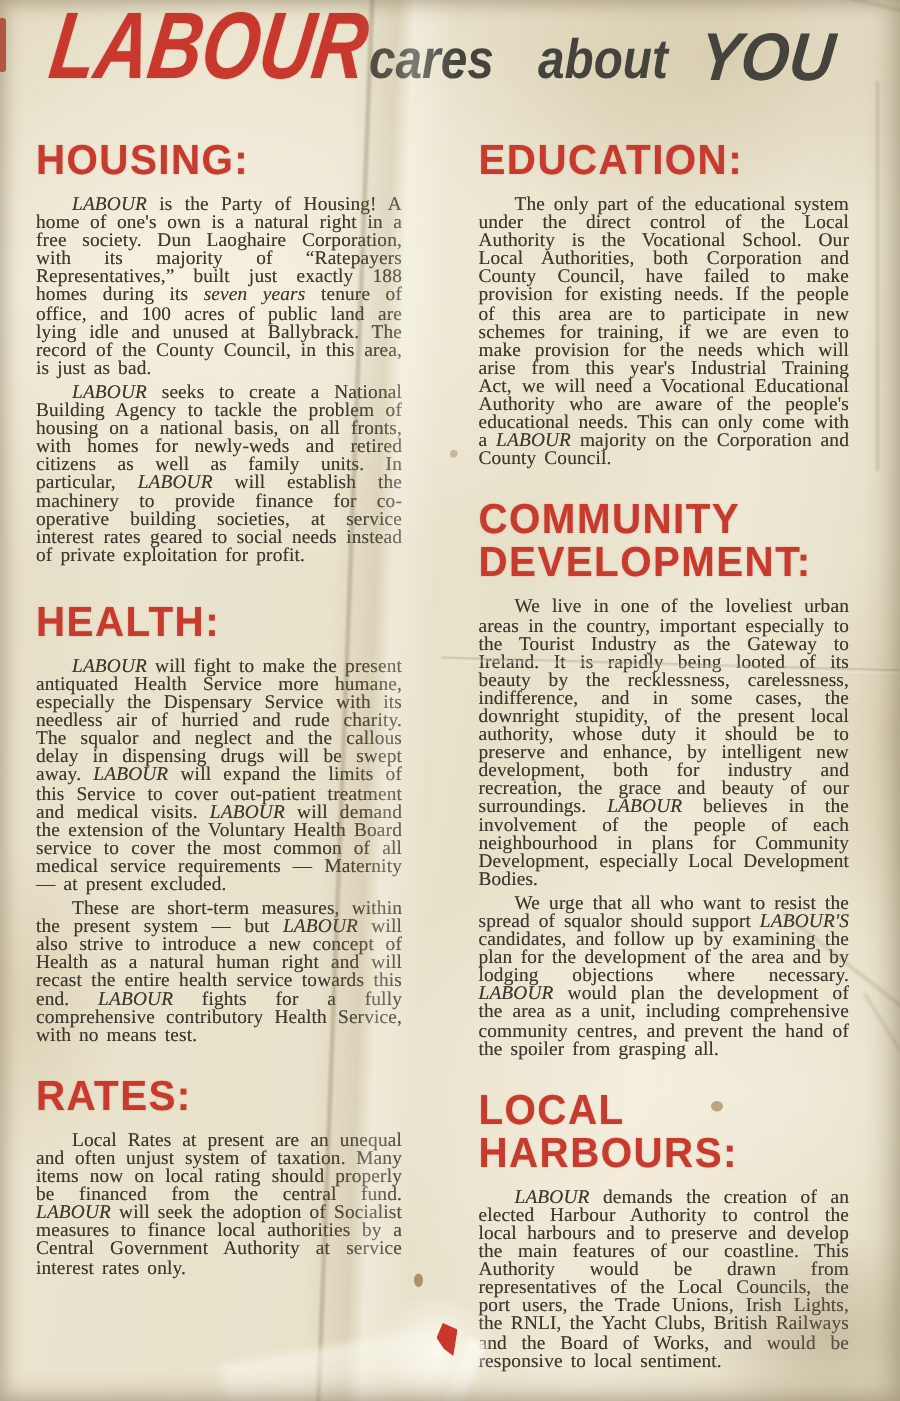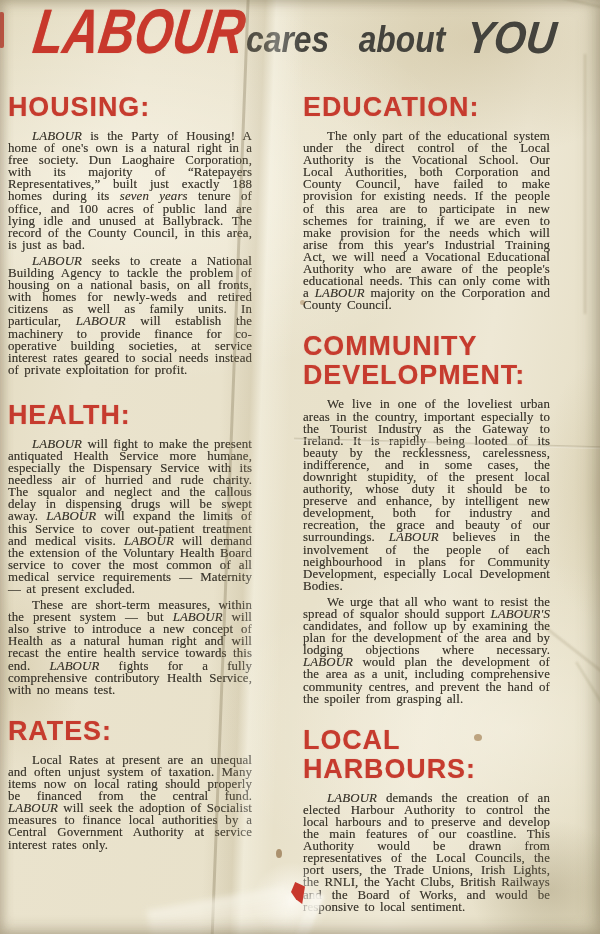--- a/index.html
+++ b/index.html
@@ -27,21 +27,21 @@
     font-size:37px; line-height:40px; color:var(--hink,#44433d);
     transform:scaleX(.86); transform-origin:left bottom; word-spacing:24px;
   }
   .you {
     position:absolute; left:464px; top:14px;
     font-family:"Liberation Sans", sans-serif; font-style:italic; font-weight:bold;
     font-size:45px; line-height:48px; color:var(--hink,#44433d);
     transform:skewX(-6deg) scaleX(.92); transform-origin:left bottom;
   }
   
-  .cols { position:absolute; top:92px; left:0; width:560px; display:flex; z-index:2; }
+  .cols { position:absolute; top:92px; left:16px; width:560px; display:flex; z-index:2; }
   .col-left  { width:244px; margin-left:8px; }
   .col-right { width:247px; margin-left:51px; }
   h2.h {
     font-family:"Liberation Sans", sans-serif; font-weight:bold;
     color:var(--red,#c63b2e); font-size:28px; line-height:29px;
     letter-spacing:1px; margin:0 0 9px 0;
     transform:scaleX(.96); transform-origin:left;
     text-shadow:0 0 1px rgba(198,59,46,.5);
   }
   .mt-a { margin-top:24px !important; }

